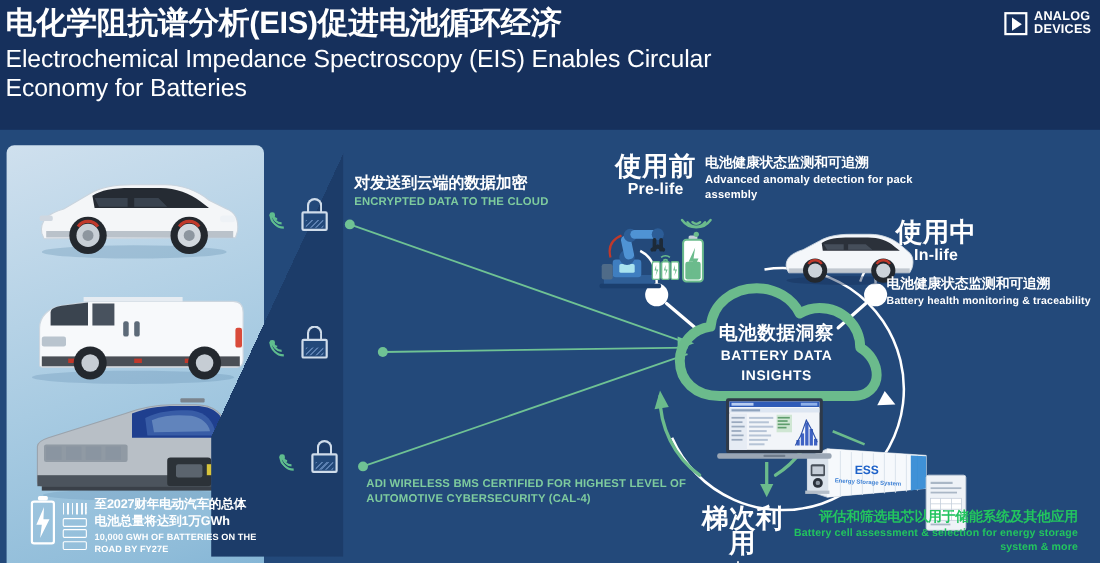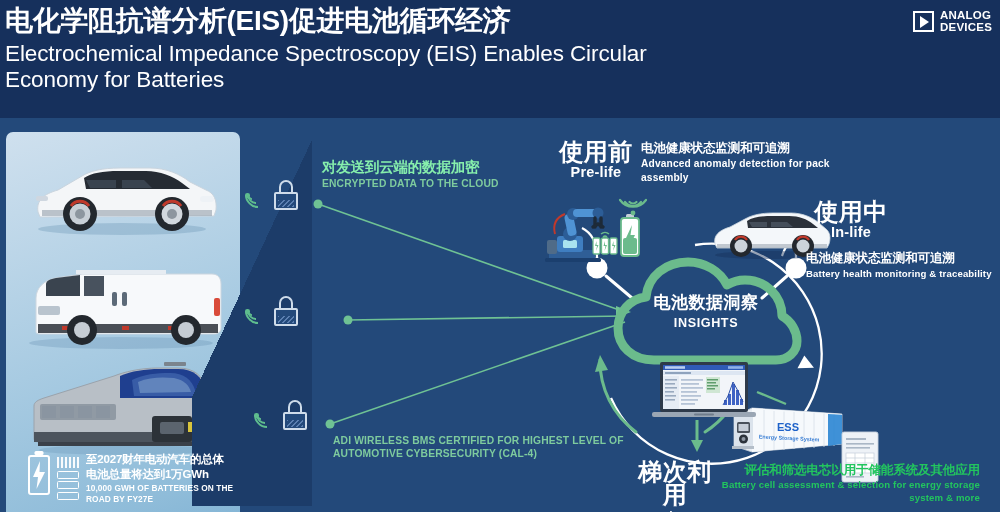--- a/index.html
+++ b/index.html
@@ -179,21 +179,21 @@
     position: absolute; left: 0; top: 0; width: 1000px; height: 512px;
     pointer-events: none;
   }
 
   
   .tb { position: absolute; }
   .tb .cn { font-weight: 700; letter-spacing: -0.2px; }
   .tb .en { font-weight: 700; letter-spacing: 0.15px; }
 
   .t-encrypt { left: 322px; top: 158px; width: 230px; }
-  .t-encrypt .cn { color: #86efac; font-size: 14.5px; line-height: 18px; }
+  .t-encrypt .cn { color: #ffffff; font-size: 14.5px; line-height: 18px; }
   .t-encrypt .en { color: #7ecb9e; font-size: 10.3px; line-height: 13px; margin-top: 1px; }
 
   .t-bms { left: 333px; top: 432px; width: 300px; }
   .t-bms .cn { color: #7ecb9e; font-size: 14.5px; line-height: 18px; }
   .t-bms .en { color: #7ecb9e; font-size: 10.3px; line-height: 13px; margin-top: 2px; }
 
   .stage-label { color: #ffffff; text-align: center; }
   .stage-label .cn { font-size: 24px; font-weight: 700; line-height: 23px; letter-spacing: 0.5px; }
   .stage-label .en { font-size: 14.5px; font-weight: 700; line-height: 18px; letter-spacing: 0.2px; }
   .stage-label .en sup { font-size: 11px; }
@@ -496,20 +496,21 @@
     <path d="M28 32 a7 7 0 0 1 12 0" stroke="#c0392b" stroke-width="2.2" fill="none"></path>
     <path d="M90 32 a7 7 0 0 1 12 0" stroke="#c0392b" stroke-width="2.2" fill="none"></path>
   </svg>
 
   <svg class="sprite" style="left:600px; top:256px; width:212px; height:118px; z-index:3;" viewBox="0 0 212 118">
     <path d="M54 104 C32 104 18 90 18 72 C18 56 30 43 46 41 C48 20 66 6 88 6 C105 6 120 15 127 29 C132 26 138 24 145 24 C166 24 182 40 182 60 C191 65 197 75 197 85 C197 96 188 104 176 104 Z" fill="none" stroke="#6bbb8c" stroke-width="9" stroke-linejoin="round"></path>
   </svg>
 
   <div class="cloud-label">
     <div class="cn">电池数据洞察</div>
+    <div class="en">BATTERY DATA</div>
     <div class="en">INSIGHTS</div>
   </div>
 
   <svg class="sprite laptop" style="z-index:7;" viewBox="0 0 108 60">
     <rect x="10" y="2" width="88" height="50" rx="2" fill="#2e3a4a"></rect>
     <rect x="13" y="5" width="82" height="44" fill="#f2f5f9"></rect>
     <rect x="13" y="5" width="82" height="5" fill="#2f5bb7"></rect>
     <rect x="15" y="6.2" width="20" height="2.6" fill="#b9cdf0"></rect>
     <rect x="78" y="6.2" width="15" height="2.6" fill="#8fb0e8"></rect>
     <rect x="13" y="11" width="82" height="4" fill="#dde6f2"></rect>

